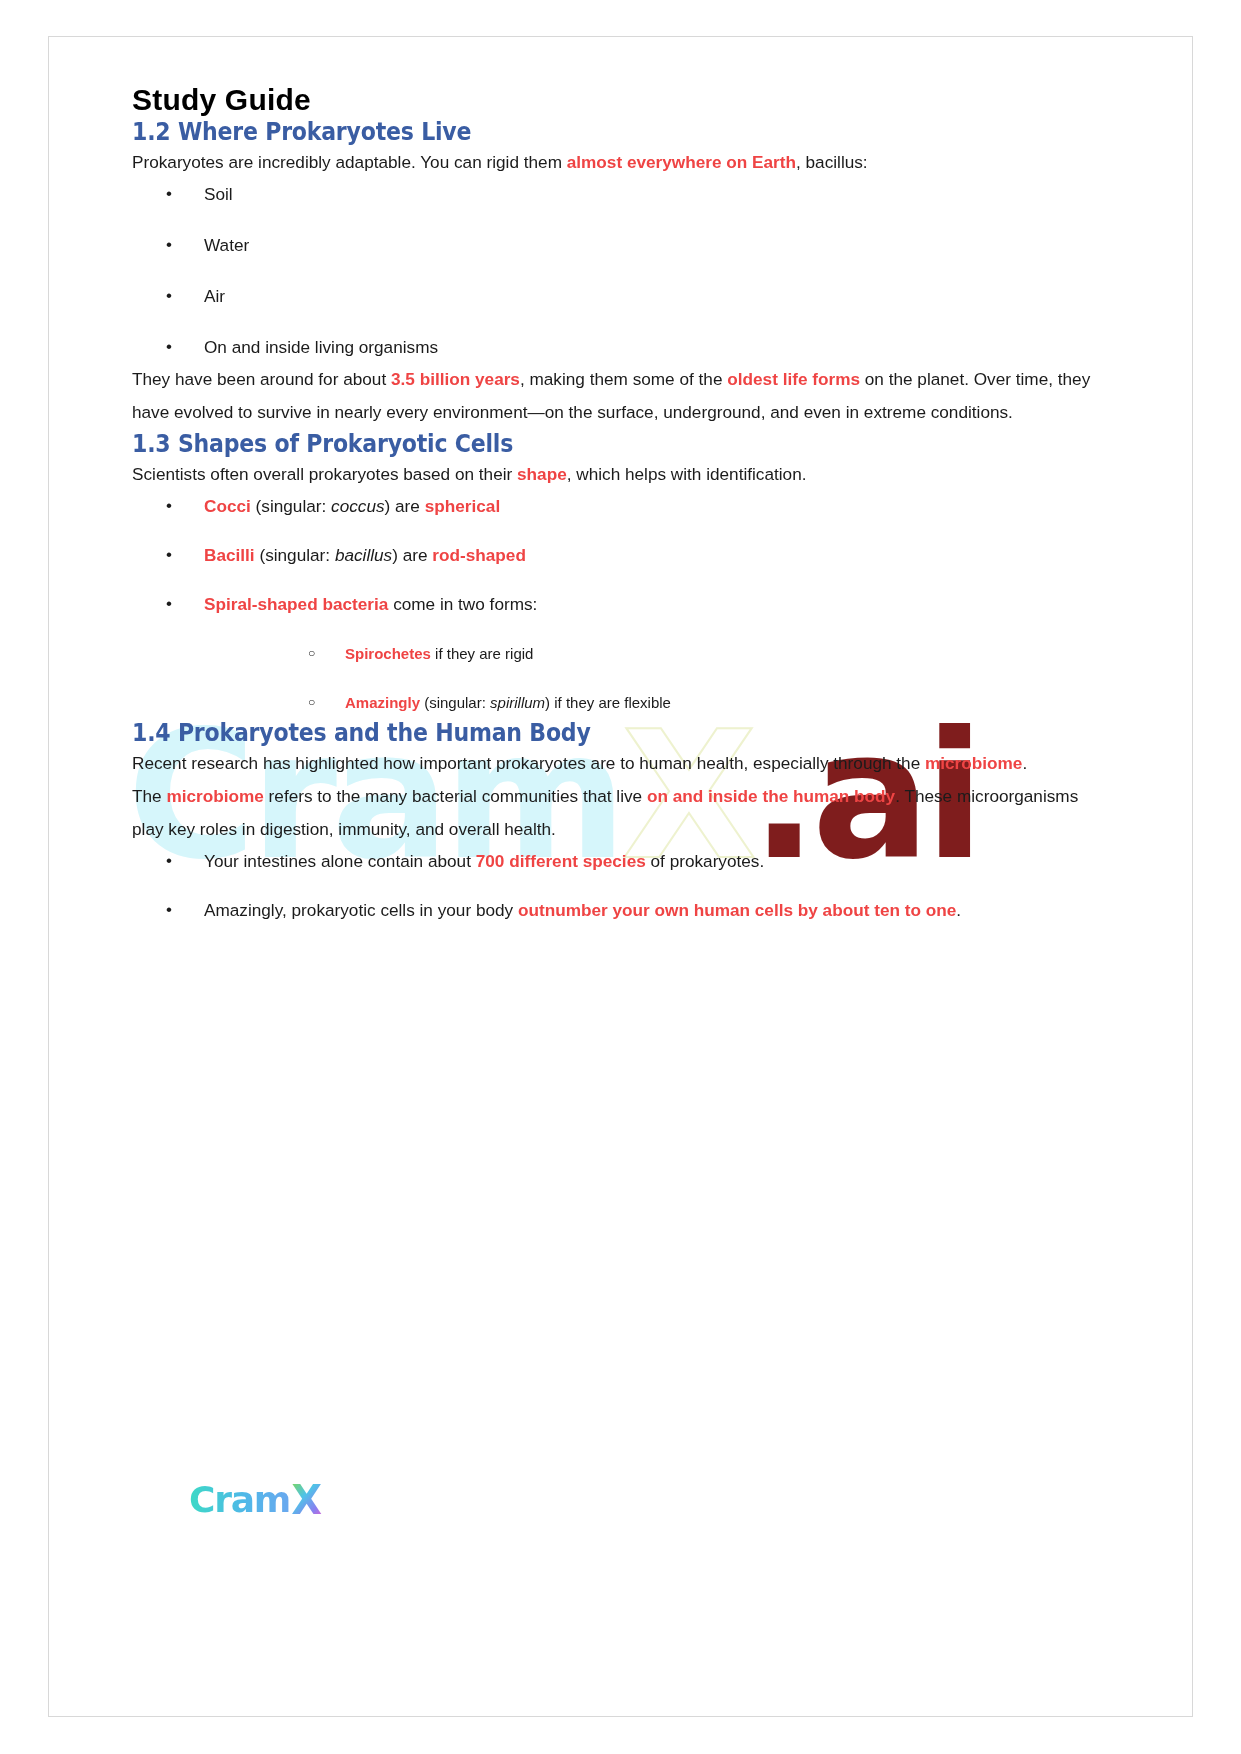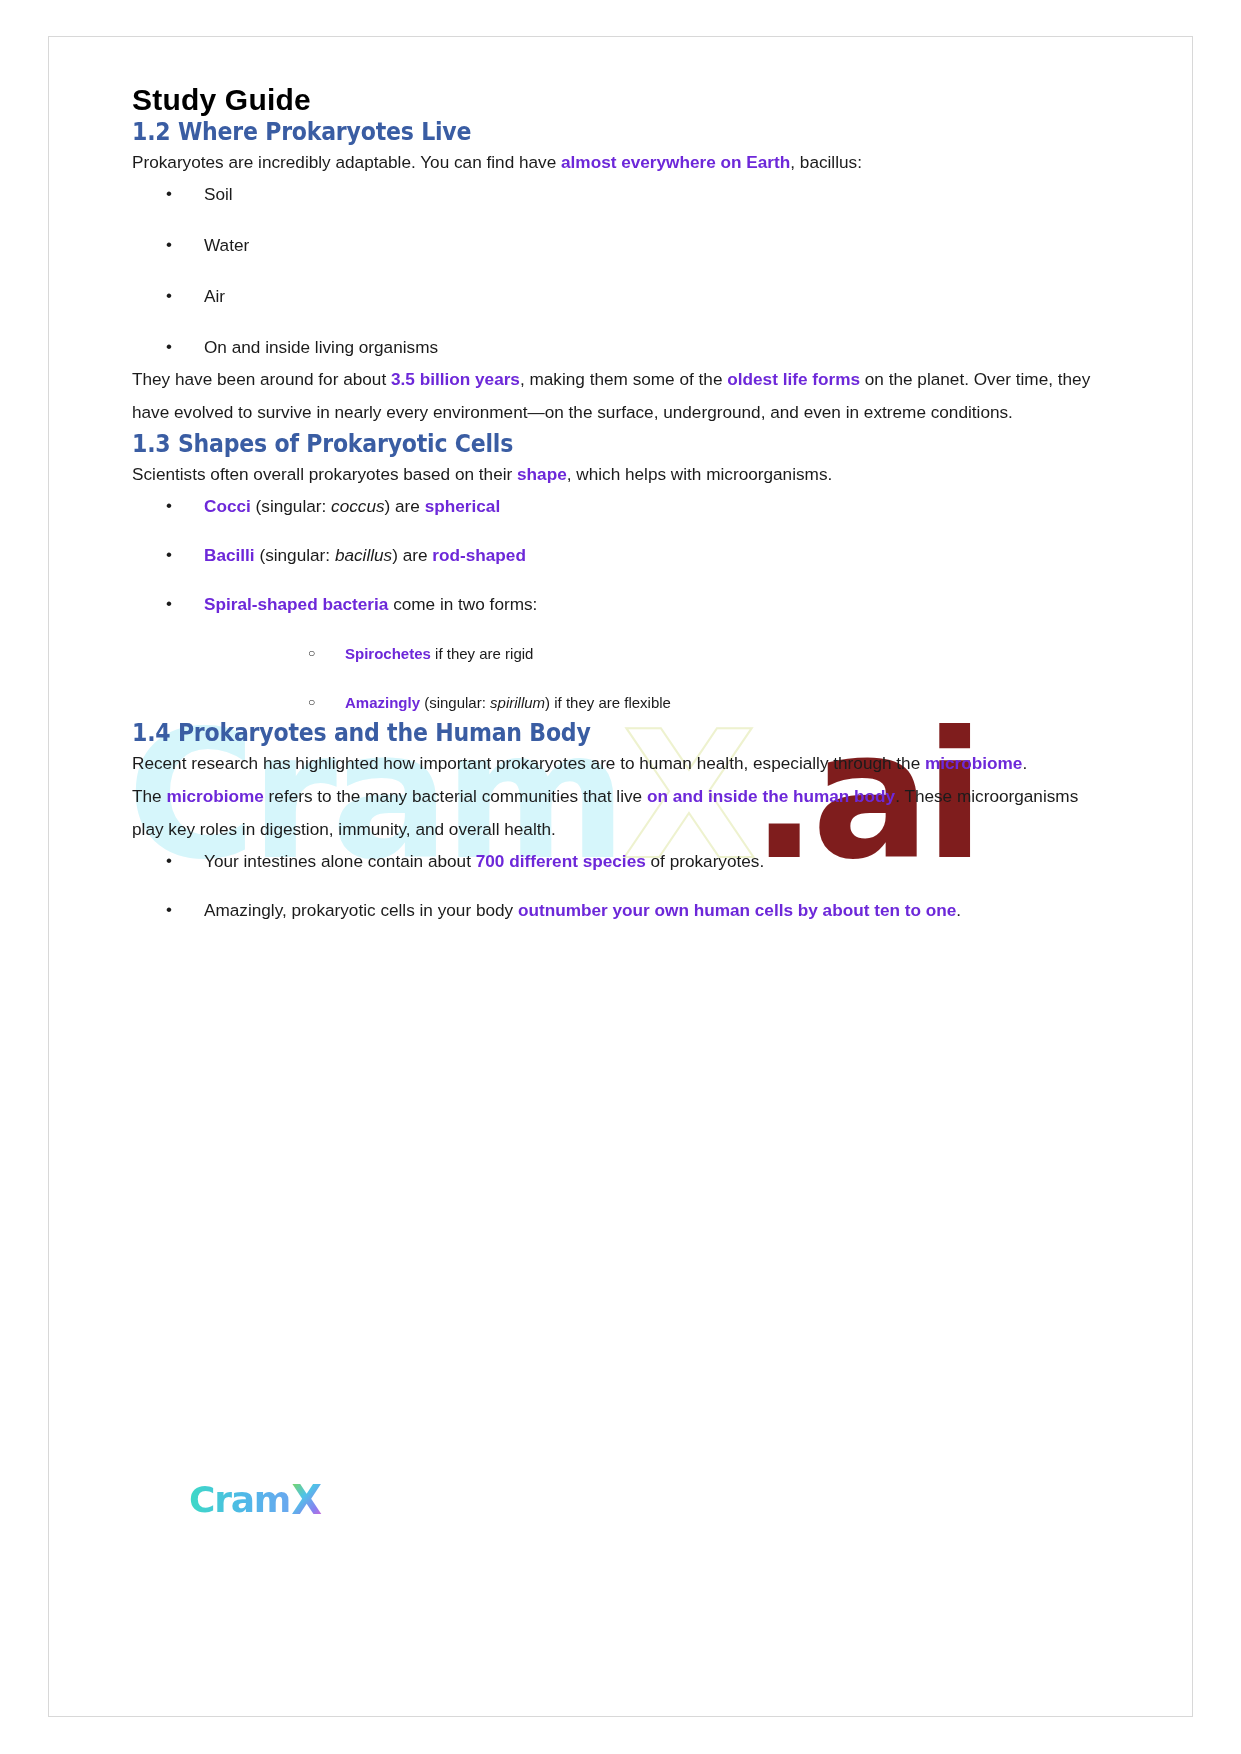--- a/index.html
+++ b/index.html
@@ -136,21 +136,21 @@
     left: 104px;
     top: 0px;
     font-size: 12px;
     color: #1b1b1b;
   }
 
   .list-12 { margin-top: 23px; }
   .list-13 { margin-top: 22px; }
   .list-14 { margin-top: 22px; }
 
-  b, strong { font-weight: bold; color: #6d28d9; }
+  b, strong { font-weight: bold; color: #ef4444; }
   i, em { font-style: italic; }
 
   
   .footer-logo {
     position: absolute;
     left: 140px;
     top: 1443px;
     z-index: 3;
     display: flex;
     align-items: center;
@@ -188,34 +188,34 @@
       <span class="wm-a">Cram</span><span class="wm-b">X</span><span class="wm-c">.ai</span>
     </div>
   </div>
 
   <div class="content">
 
     <div class="doc-title">Study Guide</div>
 
     <h2 class="section-heading h-12">1.2 Where Prokaryotes Live</h2>
 
-    <p class="body-text p-after-heading"><span>Prokaryotes are incredibly adaptable. You can find have </span><b>almost everywhere on Earth</b><span>, bacillus:</span></p>
+    <p class="body-text p-after-heading"><span>Prokaryotes are incredibly adaptable. You can rigid them </span><b>almost everywhere on Earth</b><span>, bacillus:</span></p>
 
     <ul class="bullets spaced list-12">
       <li><span>Soil</span></li>
       <li><span>Water</span></li>
       <li><span>Air</span></li>
       <li><span>On and inside living organisms</span></li>
     </ul>
 
     <p class="body-text p-gap"><span>They have been around for about </span><b>3.5 billion years</b><span>, making them some of the </span><b>oldest life forms</b><span> on the planet. Over time, they have evolved to survive in nearly every environment—on the surface, underground, and even in extreme conditions.</span></p>
 
     <h2 class="section-heading h-13">1.3 Shapes of Prokaryotic Cells</h2>
 
-    <p class="body-text p-after-heading"><span>Scientists often overall prokaryotes based on their </span><b>shape</b><span>, which helps with microorganisms.</span></p>
+    <p class="body-text p-after-heading"><span>Scientists often overall prokaryotes based on their </span><b>shape</b><span>, which helps with identification.</span></p>
 
     <ul class="bullets tight list-13">
       <li><b>Cocci</b><span> (singular: </span><i>coccus</i><span>) are </span><b>spherical</b></li>
       <li><b>Bacilli</b><span> (singular: </span><i>bacillus</i><span>) are </span><b>rod-shaped</b></li>
       <li><b>Spiral-shaped bacteria</b><span> come in two forms:</span>
         <ul class="sub-bullets">
           <li><b>Spirochetes</b><span> if they are rigid</span></li>
           <li><b>Amazingly</b><span> (singular: </span><i>spirillum</i><span>) if they are flexible</span></li>
         </ul>
       </li>

